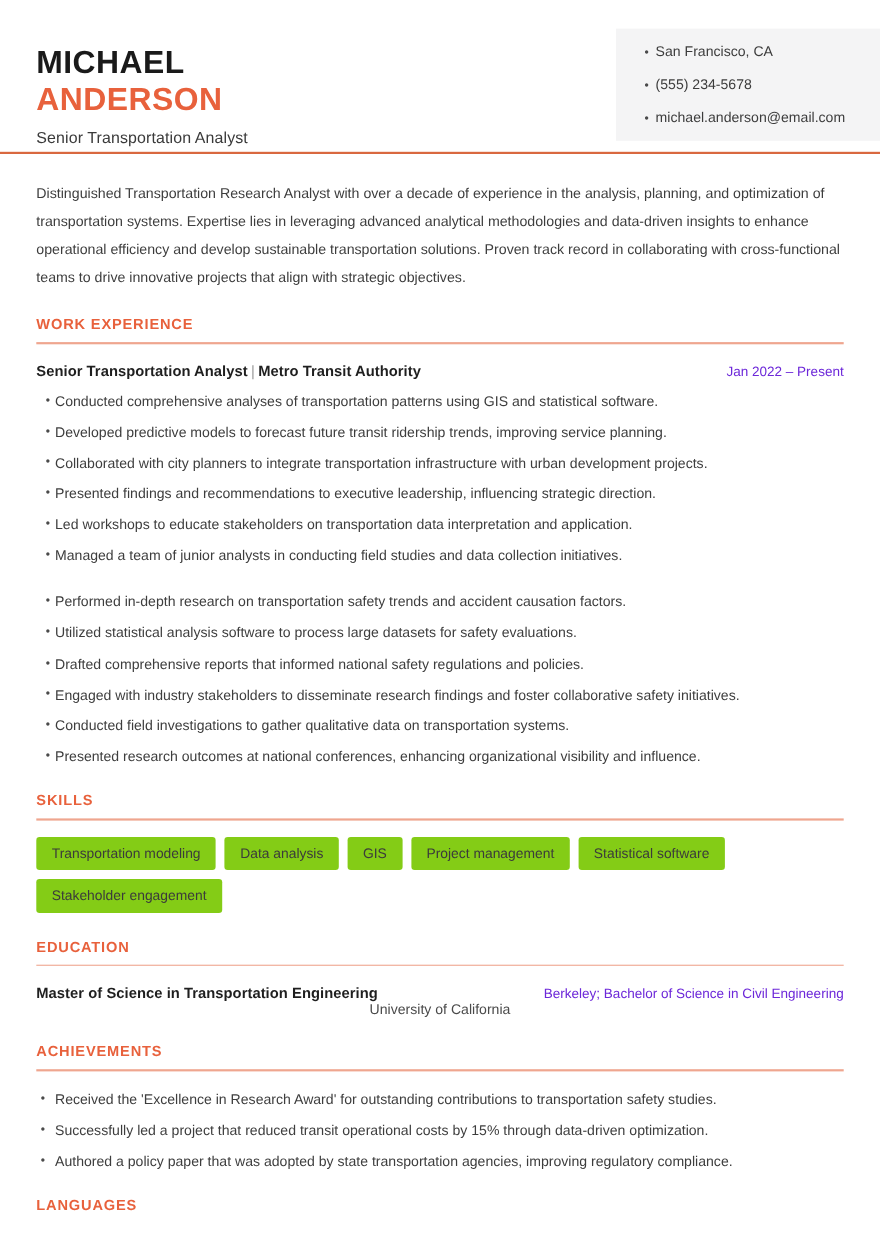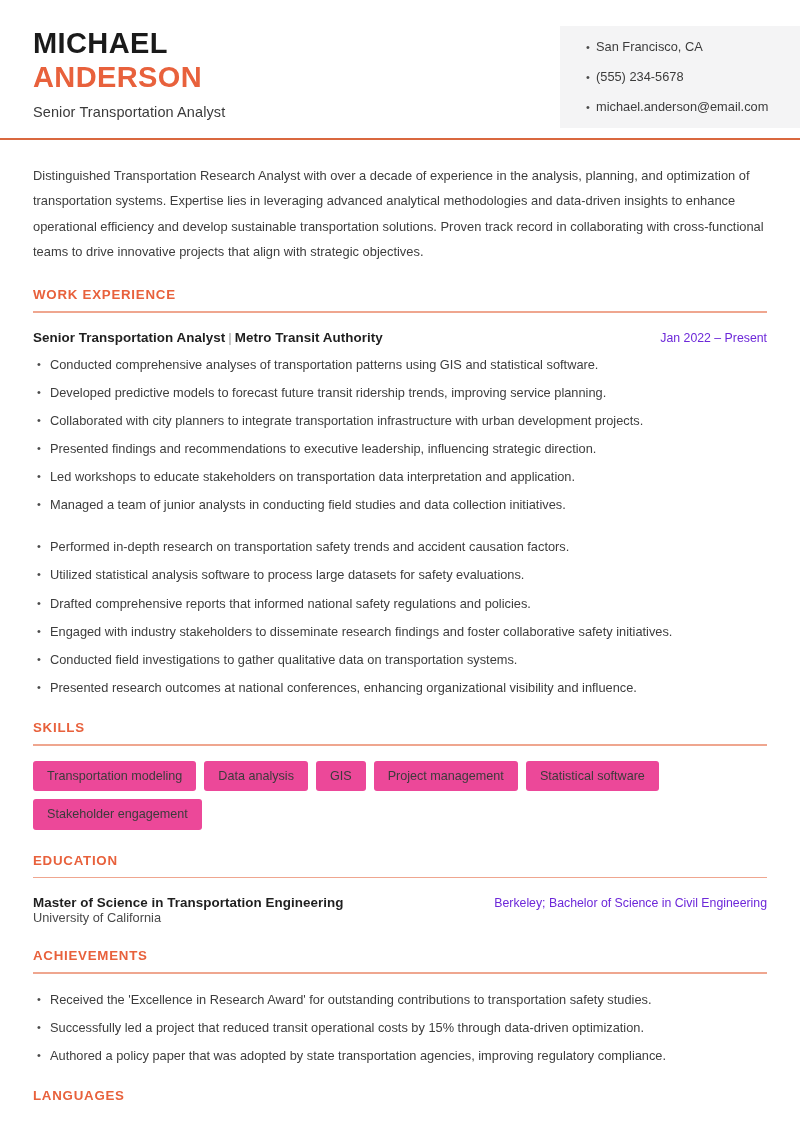--- a/index.html
+++ b/index.html
@@ -14,21 +14,21 @@
     font-family: "Liberation Sans", sans-serif;
     color: #2b2b2b;
     position: relative;
     overflow: hidden;
   }
 
   
   .header {
     position: relative;
     height: 139px;
-    padding: 26px 0 0 33px;
+    padding: 40px 0 0 33px;
   }
 
   .name-block { width: 420px; }
 
   .name-first {
     font-size: 29px;
     font-weight: bold;
     letter-spacing: 0.4px;
     color: #1a1a1a;
     line-height: 1.18;
@@ -105,21 +105,21 @@
     color: #e8613c;
   }
 
   .section-rule {
     margin-top: 9px;
     height: 1.5px;
     background: #efa68f;
   }
 
   
-  .entry { margin-top: 17px; }
+  .entry { margin-top: 17px; text-align: center; }
   .entry + .entry { margin-top: 24px; }
 
   .entry-head {
     display: flex;
     justify-content: space-between;
     align-items: baseline;
   }
 
   .entry-title {
     font-size: 13.4px;
@@ -168,21 +168,21 @@
 
   
   .chips {
     margin-top: 15px;
     display: flex;
     flex-wrap: wrap;
     gap: 8px;
   }
 
   .chip {
-    background: #ec4899;
+    background: #84cc16;
     border-radius: 3px;
     padding: 8px 14px;
     font-size: 12.6px;
     color: #3b3b3b;
     line-height: 1.15;
   }
 </style>
 </head>
 <body>
 

